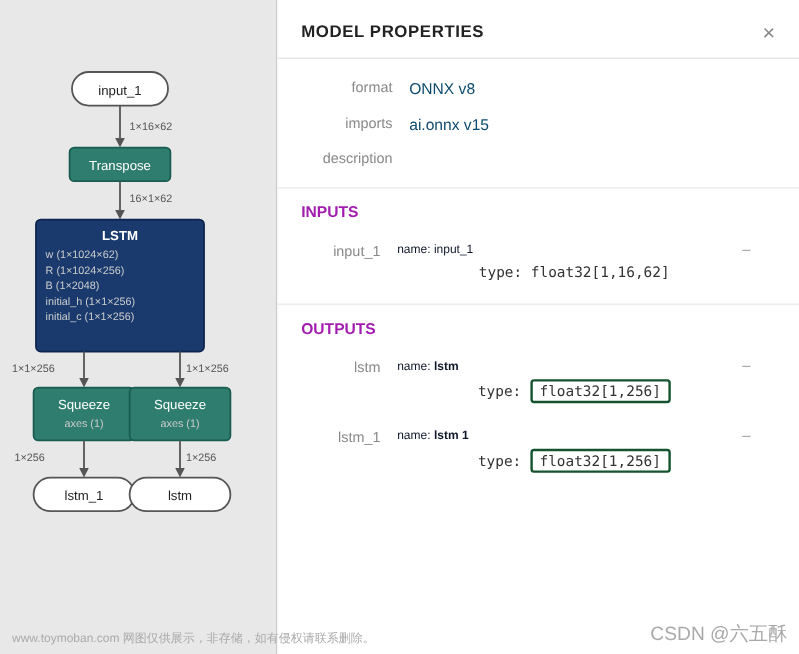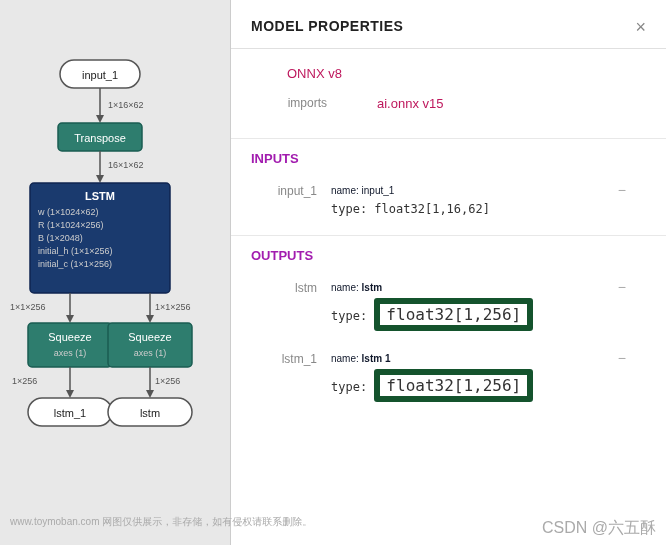--- a/index.html
+++ b/index.html
@@ -71,23 +71,22 @@
     .prop-label {
       width: 90px;
       text-align: right;
       color: #888;
       font-size: 12px;
       padding-right: 14px;
       flex-shrink: 0;
     }
 
     .prop-value {
-      color: #be185d;
+      color: #0c4a6e;
       font-size: 13px;
-      margin-left: 36px;
     }
 
     .section-title {
       font-size: 13px;
       font-weight: bold;
       color: #a21caf;
       padding: 12px 20px 6px 20px;
       border-top: 1px solid #e8e8e8;
     }
 
@@ -123,42 +122,43 @@
     }
 
     .io-dash {
       color: #aaa;
       font-size: 14px;
     }
 
     .io-type-row {
       margin-top: 3px;
       margin-bottom: 5px;
+      text-align: center;
     }
 
     .type-badge {
       display: inline-block;
-      border: 6px solid #14532d;
+      border: 2px solid #14532d;
       border-radius: 3px;
       padding: 1px 6px;
-      font-size: 16px;
+      font-size: 12px;
       font-family: monospace;
       color: #333;
     }
 
     .type-plain {
       font-size: 12px;
       color: #333;
       font-family: monospace;
     }
 
     
     .watermark {
       position: absolute;
-      bottom: 16px;
+      bottom: 6px;
       left: 10px;
       font-size: 10px;
       color: #aaa;
     }
     .watermark-right {
       position: absolute;
       bottom: 6px;
       right: 10px;
       font-size: 16px;
       color: #aaa;
@@ -259,29 +259,31 @@
 </div>
 
 <div class="panel">
   <div class="panel-header">
     <span class="panel-title">MODEL PROPERTIES</span>
     <button class="close-btn">×</button>
   </div>
 
   <div class="section">
     <div class="property-row">
+      <span class="prop-label">format</span>
       <span class="prop-value">ONNX v8</span>
     </div>
     <div class="property-row">
       <span class="prop-label">imports</span>
       <div>
         <div class="prop-value">ai.onnx v15</div>
       </div>
     </div>
     <div class="property-row">
+      <span class="prop-label">description</span>
     </div>
   </div>
 
   <div class="section-title">INPUTS</div>
 
   <div class="section" style="padding-top:6px;">
     <div class="io-row">
       <span class="io-label">input_1</span>
       <div class="io-details">
         <div class="io-name-row">

